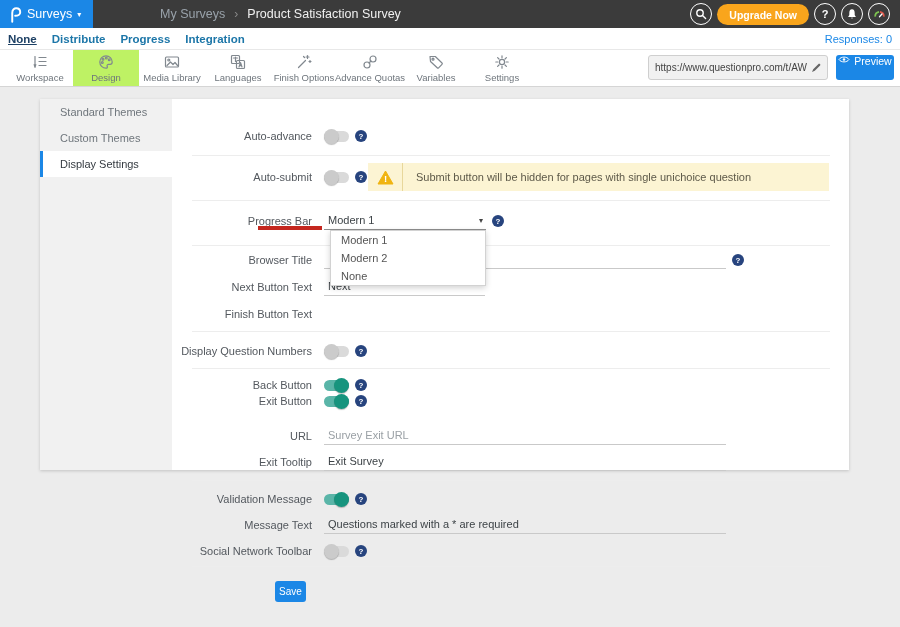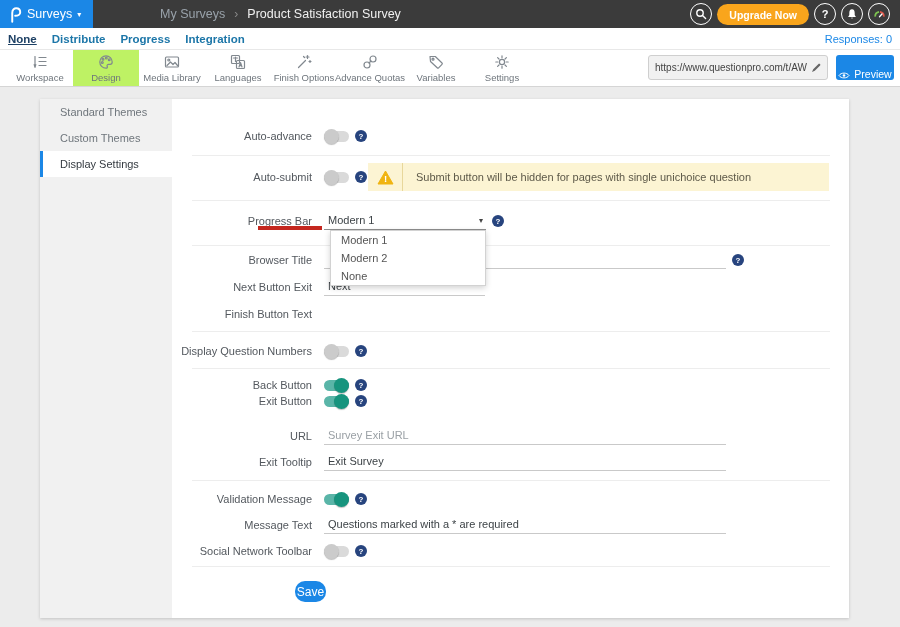--- a/index.html
+++ b/index.html
@@ -27,24 +27,24 @@
 
   
   .toolbar { position:absolute; top:50px; left:0; width:900px; height:37px; background:#fff; border-bottom:1px solid #d5d5d5; }
   .tools { position:absolute; left:7px; top:0; height:36px; display:flex; }
   .tool { width:66px; height:36px; display:flex; flex-direction:column; align-items:center; justify-content:center; gap:1px; cursor:pointer; }
   .tool.active { background:#bef264; }
   .tool svg { stroke:#81888f; fill:none; stroke-width:1.2; stroke-linecap:round; stroke-linejoin:round; }
   .tool .tlabel { font-size:9.5px; color:#6e757c; white-space:nowrap; }
   .urlchip { position:absolute; left:648px; top:5px; width:180px; height:25px; background:#f1f1f1; border:1px solid #cfcfcf; border-radius:3px; display:flex; align-items:center; padding:0 6px; gap:4px; }
   .urlchip input { flex:1; min-width:0; border:none; background:transparent; font-size:10px; color:#444; outline:none; }
-  .preview-btn { position:absolute; left:836px; top:5px; width:58px; height:25px; background:#1b87e6; color:#fff; border:none; border-radius:3px; font-size:10.5px; display:flex; align-items:flex-end; justify-content:center; gap:4px; cursor:pointer; }
-
-  
-  .panel { position:absolute; left:40px; top:99px; width:809px; height:519px; background:#fff; box-shadow:0 1px 3px rgba(0,0,0,.18); display:flex; }
+  .preview-btn { position:absolute; left:836px; top:5px; width:58px; height:25px; background:#1b87e6; color:#fff; border:none; border-radius:3px; font-size:10.5px; display:flex; align-items:flex-start; justify-content:center; gap:4px; cursor:pointer; }
+
+  
+  .panel { position:absolute; left:40px; top:99px; width:809px; height:371px; background:#fff; box-shadow:0 1px 3px rgba(0,0,0,.18); display:flex; }
   .side { width:132px; background:#f1f1f1; flex:none; }
   .side-item { height:26px; display:flex; align-items:center; padding-left:20px; font-size:11px; color:#6f767c; cursor:pointer; }
   .side-item.active { background:#fff; border-left:3px solid #1b87e6; padding-left:17px; color:#343a40; }
   .main { position:relative; flex:1; }
 
   
   .frow { position:absolute; left:0; width:100%; height:20px; }
   .flabel { position:absolute; left:0; top:0; width:140px; height:20px; line-height:20px; text-align:right; font-size:11px; color:#53585e; }
   .fctrl { position:absolute; left:152px; top:0; height:20px; display:flex; align-items:center; gap:6px; }
   .divider { position:absolute; left:20px; width:638px; height:1px; background:#ededed; }
@@ -59,21 +59,21 @@
   .uline.short { width:161px; }
   .selectbox { width:162px; border-bottom:1px solid #8f8f8f; height:18px; display:flex; align-items:center; justify-content:space-between; font-size:11px; color:#3d4347; cursor:pointer; padding:0 3px 1px 4px; }
   .selectbox .caret { font-size:8px; color:#444; }
   .dropdown { position:absolute; left:158px; top:131px; width:156px; background:#fff; border:1px solid #d2d2d2; box-shadow:0 2px 6px rgba(0,0,0,.18); z-index:5; }
   .dd-item { height:18px; line-height:18px; padding-left:10px; font-size:11px; color:#555; cursor:pointer; }
   .warnbox { position:absolute; left:196px; top:64px; width:461px; height:28px; background:#fcf4d3; display:flex; align-items:center; }
   .warn-iconwrap { width:34px; display:flex; align-items:center; justify-content:center; flex:none; }
   .warn-sep { width:1px; height:28px; background:#e8d79b; flex:none; }
   .warn-text { padding-left:13px; font-size:11px; color:#5d5949; }
   .annotation { position:absolute; left:86px; top:127px; width:64px; height:3.5px; background:#c4271f; z-index:2; }
-  .save-btn { position:absolute; left:103px; top:482px; width:31px; height:21px; background:#1b87e6; color:#fff; border:none; border-radius:10px; font-size:12px; cursor:pointer;margin-left:20px; }
+  .save-btn { position:absolute; left:103px; top:482px; width:31px; height:21px; background:#1b87e6; color:#fff; border:none; border-radius:3px; font-size:10px; cursor:pointer; }
 </style>
 </head>
 <body>
 
 <div class="screen">
 
   <header class="topbar">
     <div class="brand">
       <svg width="13" height="17" viewBox="0 0 16 20">
         <path d="M4 19 V8 M4 8 C4 3.5 6.8 2.3 8.8 2.3 C12.2 2.3 13.8 4.6 13.8 7.1 C13.8 10.4 11 11.6 7.6 11.6" stroke="#fff" stroke-width="2.4" fill="none" stroke-linecap="round"></path>
@@ -267,21 +267,21 @@
 
       <div class="frow" style="top:151px">
         <span class="flabel">Browser Title</span>
         <div class="fctrl">
           <input class="uline long" value="" style="">
           <span class="qico">?</span>
         </div>
       </div>
 
       <div class="frow" style="top:178px">
-        <span class="flabel">Next Button Exit</span>
+        <span class="flabel">Next Button Text</span>
         <div class="fctrl">
           <input class="uline short" value="Next" style="">
         </div>
       </div>
 
       <div class="frow" style="top:205px">
         <span class="flabel">Finish Button Text</span>
       </div>
       <div class="divider" style="top:232px"></div>
 

